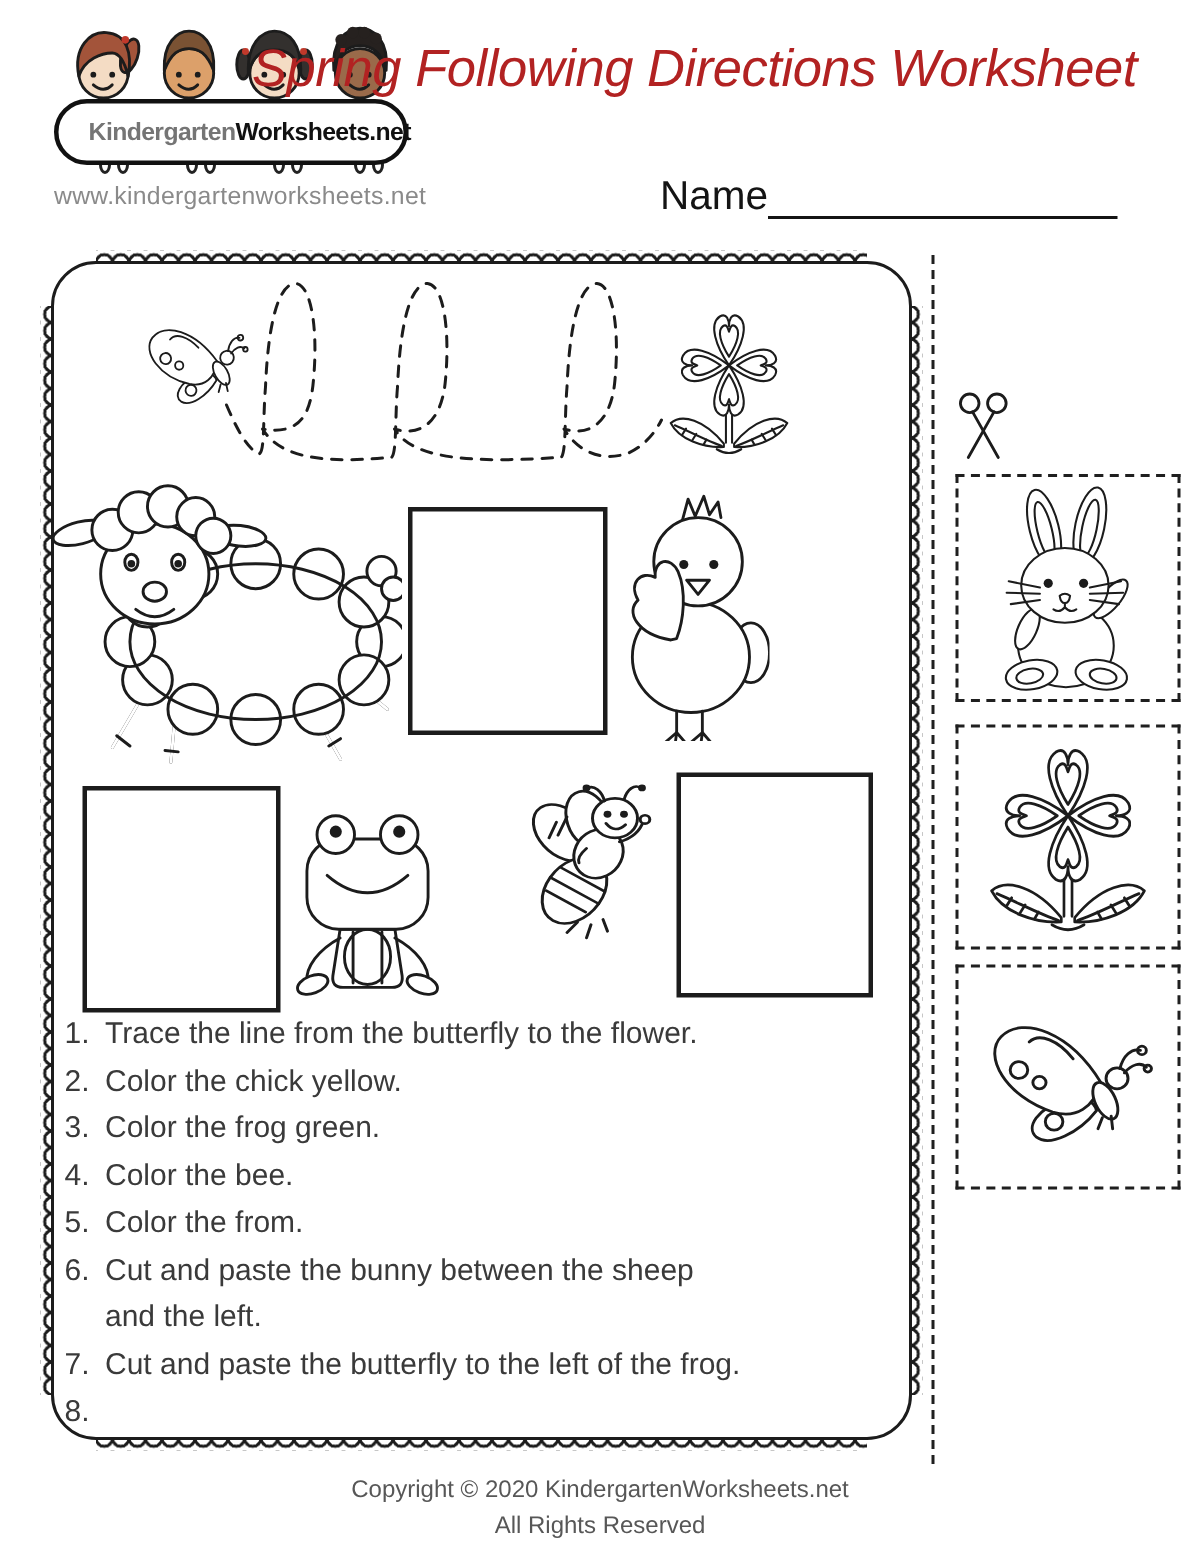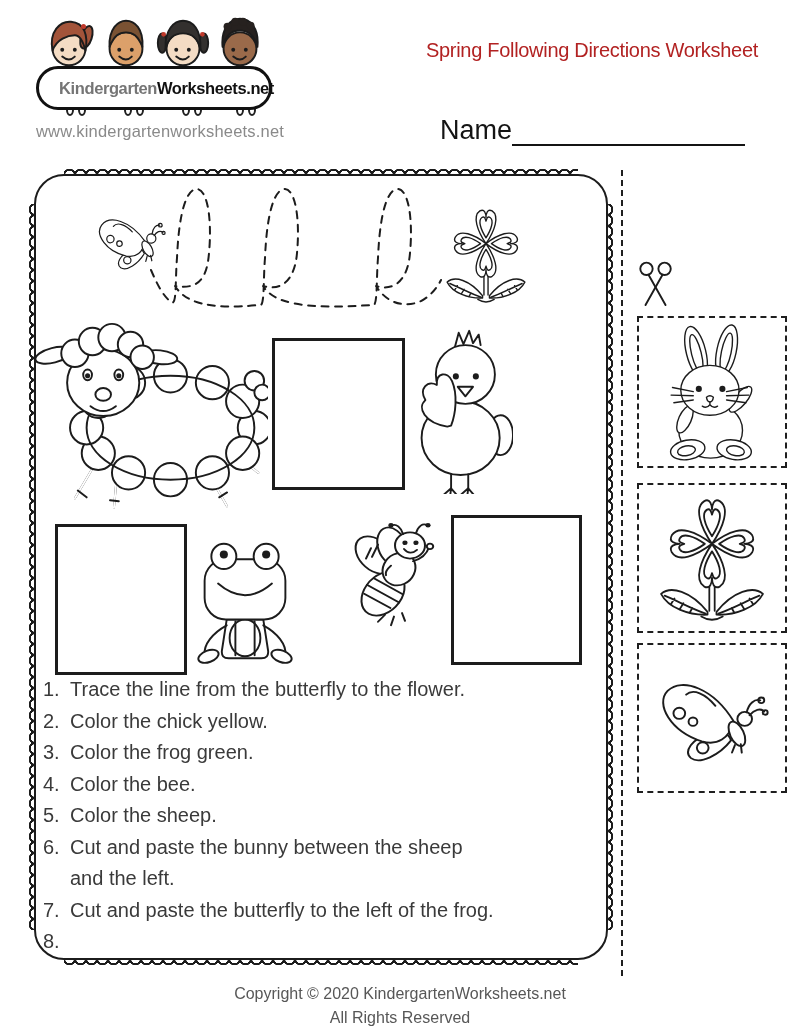--- a/index.html
+++ b/index.html
@@ -22,21 +22,21 @@
 
   
   .logo{position:absolute;left:36px;top:12px;width:240px;height:112px;}
   .kids{position:absolute;left:6px;top:2px;display:flex;gap:3px;z-index:0;}
   .logo-sign{position:absolute;left:0;top:54px;width:236px;height:44px;background:#fff;
     border:3px solid #111;border-radius:22px;z-index:1;display:flex;align-items:center;justify-content:center;}
   .logo-sign .t1{font-weight:bold;font-size:16.5px;letter-spacing:-0.4px;color:#757575;padding-left:25px;}
   .logo-sign .t2{font-weight:bold;font-size:16.5px;letter-spacing:-0.4px;color:#111;}
   .foot{position:absolute;top:92px;width:8px;height:12px;border:2px solid #222;border-radius:50%;background:#fff;z-index:0;}
   .site-url{position:absolute;left:36px;top:122px;font-size:16.5px;color:var(--muted);letter-spacing:0.2px;}
-  .ws-title{position:absolute;right:42px;top:39px;font-size:20px;color:var(--title-color);letter-spacing:-0.3px;}
+  .ws-title{position:absolute;right:42px;top:26px;font-size:35px;color:var(--title-color);letter-spacing:-0.3px;font-style:italic;}
   .name-row{position:absolute;left:440px;top:115px;display:flex;align-items:center;}
   .name-label{font-size:27px;color:#141414;}
   .name-line{display:inline-block;width:233px;height:30px;border-bottom:2.2px solid #141414;}
 
   
   #wbox{position:absolute;left:26px;top:166px;width:590px;height:802px;}
   .inner-border{position:absolute;left:8px;top:8px;right:8px;bottom:8px;
     border:2.6px solid var(--ink);border-radius:30px;}
   .sc{position:absolute;}
   .sc.h{height:8px;left:38px;right:38px;background-size:11px 8px;background-repeat:repeat-x;}
@@ -298,21 +298,21 @@
       <div class="irow">
           <span class="num">3.</span>
           <span class="itxt">Color the frog green.</span>
         </div>
       <div class="irow">
           <span class="num">4.</span>
           <span class="itxt">Color the bee.</span>
         </div>
       <div class="irow">
           <span class="num">5.</span>
-          <span class="itxt">Color the sheep.</span>
+          <span class="itxt">Color the from.</span>
         </div>
       <div class="irow">
           <span class="num">6.</span>
           <span class="itxt">Cut and paste the bunny between the sheep</span>
         </div>
       <div class="irow">
           <span class="num"></span>
           <span class="itxt">and the left.</span>
         </div>
       <div class="irow">

